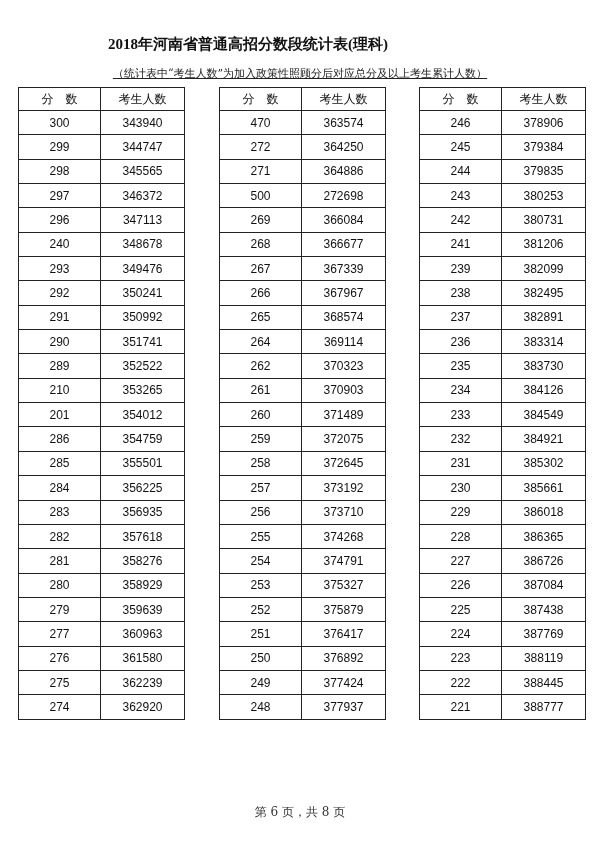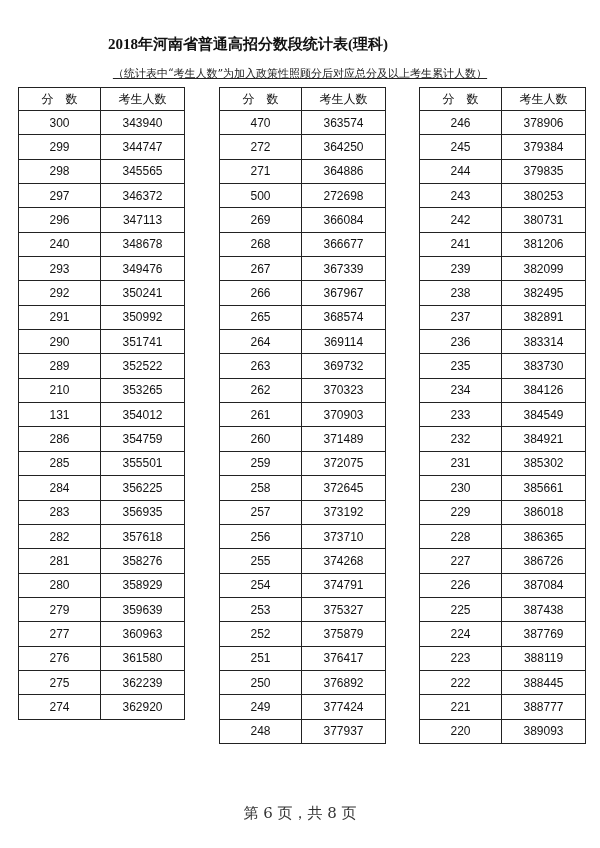--- a/index.html
+++ b/index.html
@@ -29,21 +29,21 @@
   }
   .score-table th { height: 22px; font-family: Liberation Serif, serif; font-size: 12px; }
   .score-table td { height: 23.35px; }
   .score-table col.c1 { width: 82px; }
   .score-table col.c2 { width: 84px; }
   .t1 { left: 18px; }
   .t2 { left: 219px; }
   .t3 { left: 419px; }
   .footer {
     position: absolute; top: 804px; left: 0; width: 600px; text-align: center;
-    font-size: 15px; color: #333;
+    font-size: 12px; color: #333;
     font-family: "DejaVu Serif", "Liberation Serif", serif;
   }
 </style>
 </head>
 <body>
 
 <div class="title">2018年河南省普通高招分数段统计表(理科)</div>
 <div class="subtitle">（统计表中“考生人数”为加入政策性照顾分后对应总分及以上考生累计人数）</div>
 
 <table class="score-table t1">
@@ -100,21 +100,21 @@
       </tr>
       <tr>
         <td>289</td>
         <td>352522</td>
       </tr>
       <tr>
         <td>210</td>
         <td>353265</td>
       </tr>
       <tr>
-        <td>131</td>
+        <td>201</td>
         <td>354012</td>
       </tr>
       <tr>
         <td>286</td>
         <td>354759</td>
       </tr>
       <tr>
         <td>285</td>
         <td>355501</td>
       </tr>
@@ -207,24 +207,20 @@
       </tr>
       <tr>
         <td>265</td>
         <td>368574</td>
       </tr>
       <tr>
         <td>264</td>
         <td>369114</td>
       </tr>
       <tr>
-        <td>263</td>
-        <td>369732</td>
-      </tr>
-      <tr>
         <td>262</td>
         <td>370323</td>
       </tr>
       <tr>
         <td>261</td>
         <td>370903</td>
       </tr>
       <tr>
         <td>260</td>
         <td>371489</td>
@@ -385,20 +381,16 @@
         <td>388119</td>
       </tr>
       <tr>
         <td>222</td>
         <td>388445</td>
       </tr>
       <tr>
         <td>221</td>
         <td>388777</td>
       </tr>
-      <tr>
-        <td>220</td>
-        <td>389093</td>
-      </tr>
     </tbody>
 </table>
 
 <div class="footer">第 6 页，共 8 页</div>
 
 </body></html>

